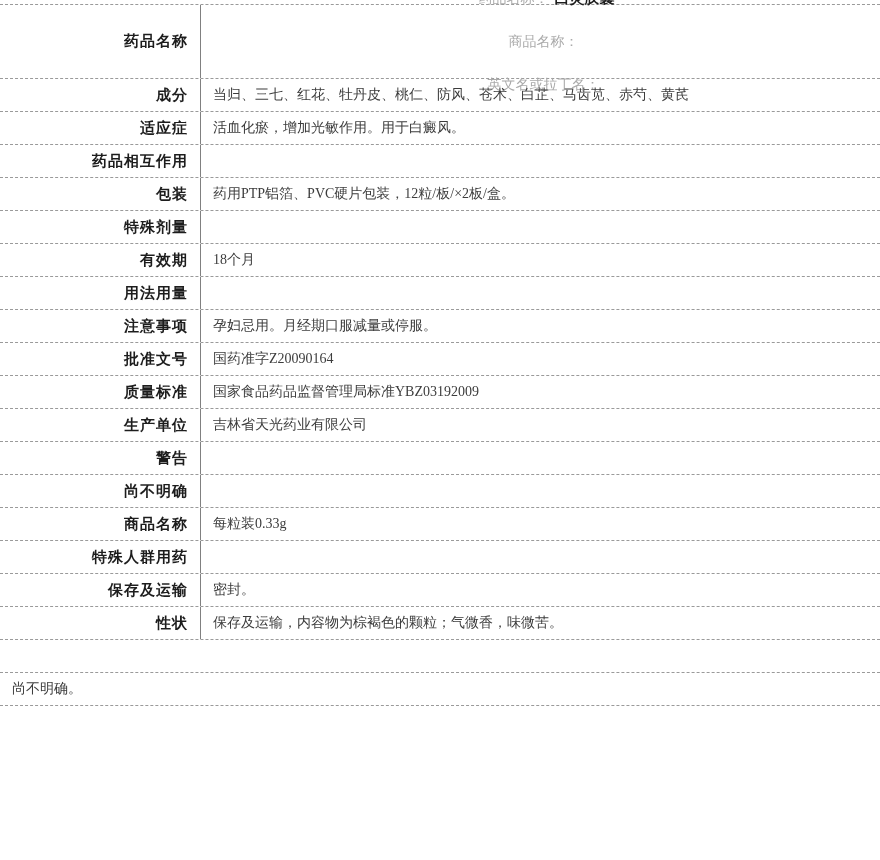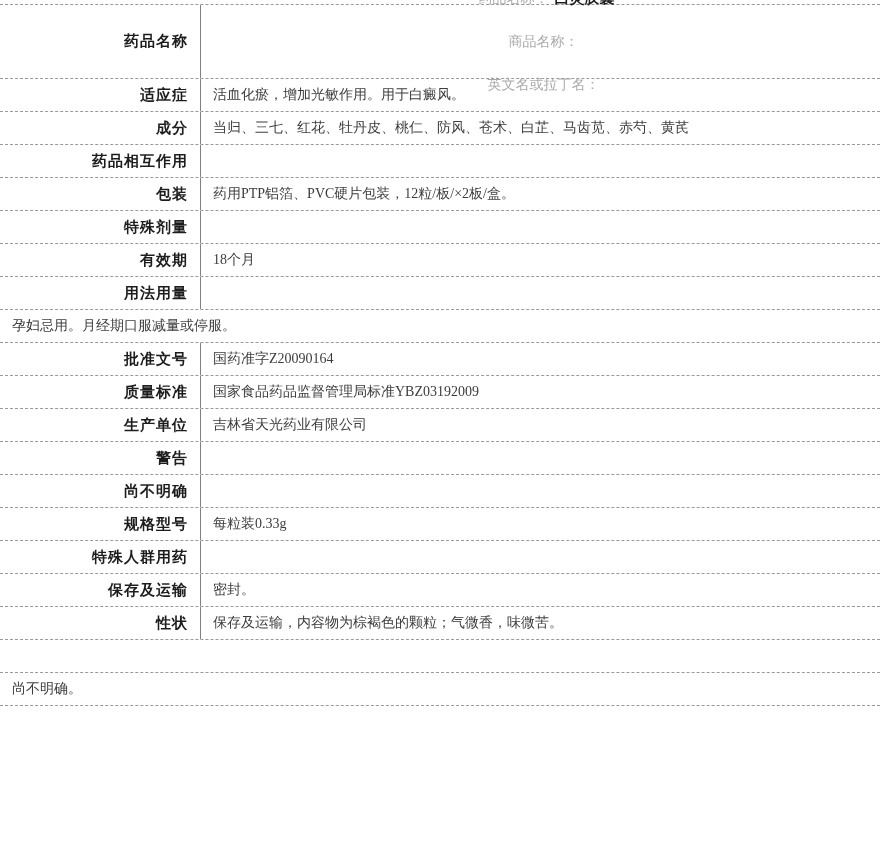--- a/index.html
+++ b/index.html
@@ -68,27 +68,27 @@
       <span class="name-field">
         <span class="muted-label">商品名称：</span><span class="strong-value"></span>
       </span>
       <span class="name-field">
         <span class="muted-label">英文名或拉丁名：</span><span class="strong-value"></span>
       </span>
     </div>
   </div>
 
   <div class="row std-row">
-    <div class="label-cell">适应症</div>
-    <div class="value-cell">活血化瘀，增加光敏作用。用于白癜风。</div>
+    <div class="label-cell">成分</div>
+    <div class="value-cell">当归、三七、红花、牡丹皮、桃仁、防风、苍术、白芷、马齿苋、赤芍、黄芪</div>
   </div>
 
   <div class="row std-row">
-    <div class="label-cell">成分</div>
-    <div class="value-cell">当归、三七、红花、牡丹皮、桃仁、防风、苍术、白芷、马齿苋、赤芍、黄芪</div>
+    <div class="label-cell">适应症</div>
+    <div class="value-cell">活血化瘀，增加光敏作用。用于白癜风。</div>
   </div>
 
   <div class="row std-row">
     <div class="label-cell">药品相互作用</div>
     <div class="value-cell"></div>
   </div>
 
   <div class="row std-row">
     <div class="label-cell">包装</div>
     <div class="value-cell">药用PTP铝箔、PVC硬片包装，12粒/板/×2板/盒。</div>
@@ -102,20 +102,21 @@
   <div class="row std-row">
     <div class="label-cell">有效期</div>
     <div class="value-cell">18个月</div>
   </div>
 
   <div class="row std-row">
     <div class="label-cell">用法用量</div>
   </div>
 
   <div class="row std-row">
+    <div class="label-cell">注意事项</div>
     <div class="value-cell">孕妇忌用。月经期口服减量或停服。</div>
   </div>
 
   <div class="row std-row">
     <div class="label-cell">批准文号</div>
     <div class="value-cell">国药准字Z20090164</div>
   </div>
 
   <div class="row std-row">
     <div class="label-cell">质量标准</div>
@@ -131,21 +132,21 @@
     <div class="label-cell">警告</div>
     <div class="value-cell"></div>
   </div>
 
   <div class="row std-row">
     <div class="label-cell">尚不明确</div>
     <div class="value-cell"></div>
   </div>
 
   <div class="row std-row">
-    <div class="label-cell">规格型号</div>
+    <div class="label-cell">商品名称</div>
     <div class="value-cell">每粒装0.33g</div>
   </div>
 
   <div class="row std-row">
     <div class="label-cell">特殊人群用药</div>
     <div class="value-cell"></div>
   </div>
 
   <div class="row std-row">
     <div class="label-cell">保存及运输</div>

